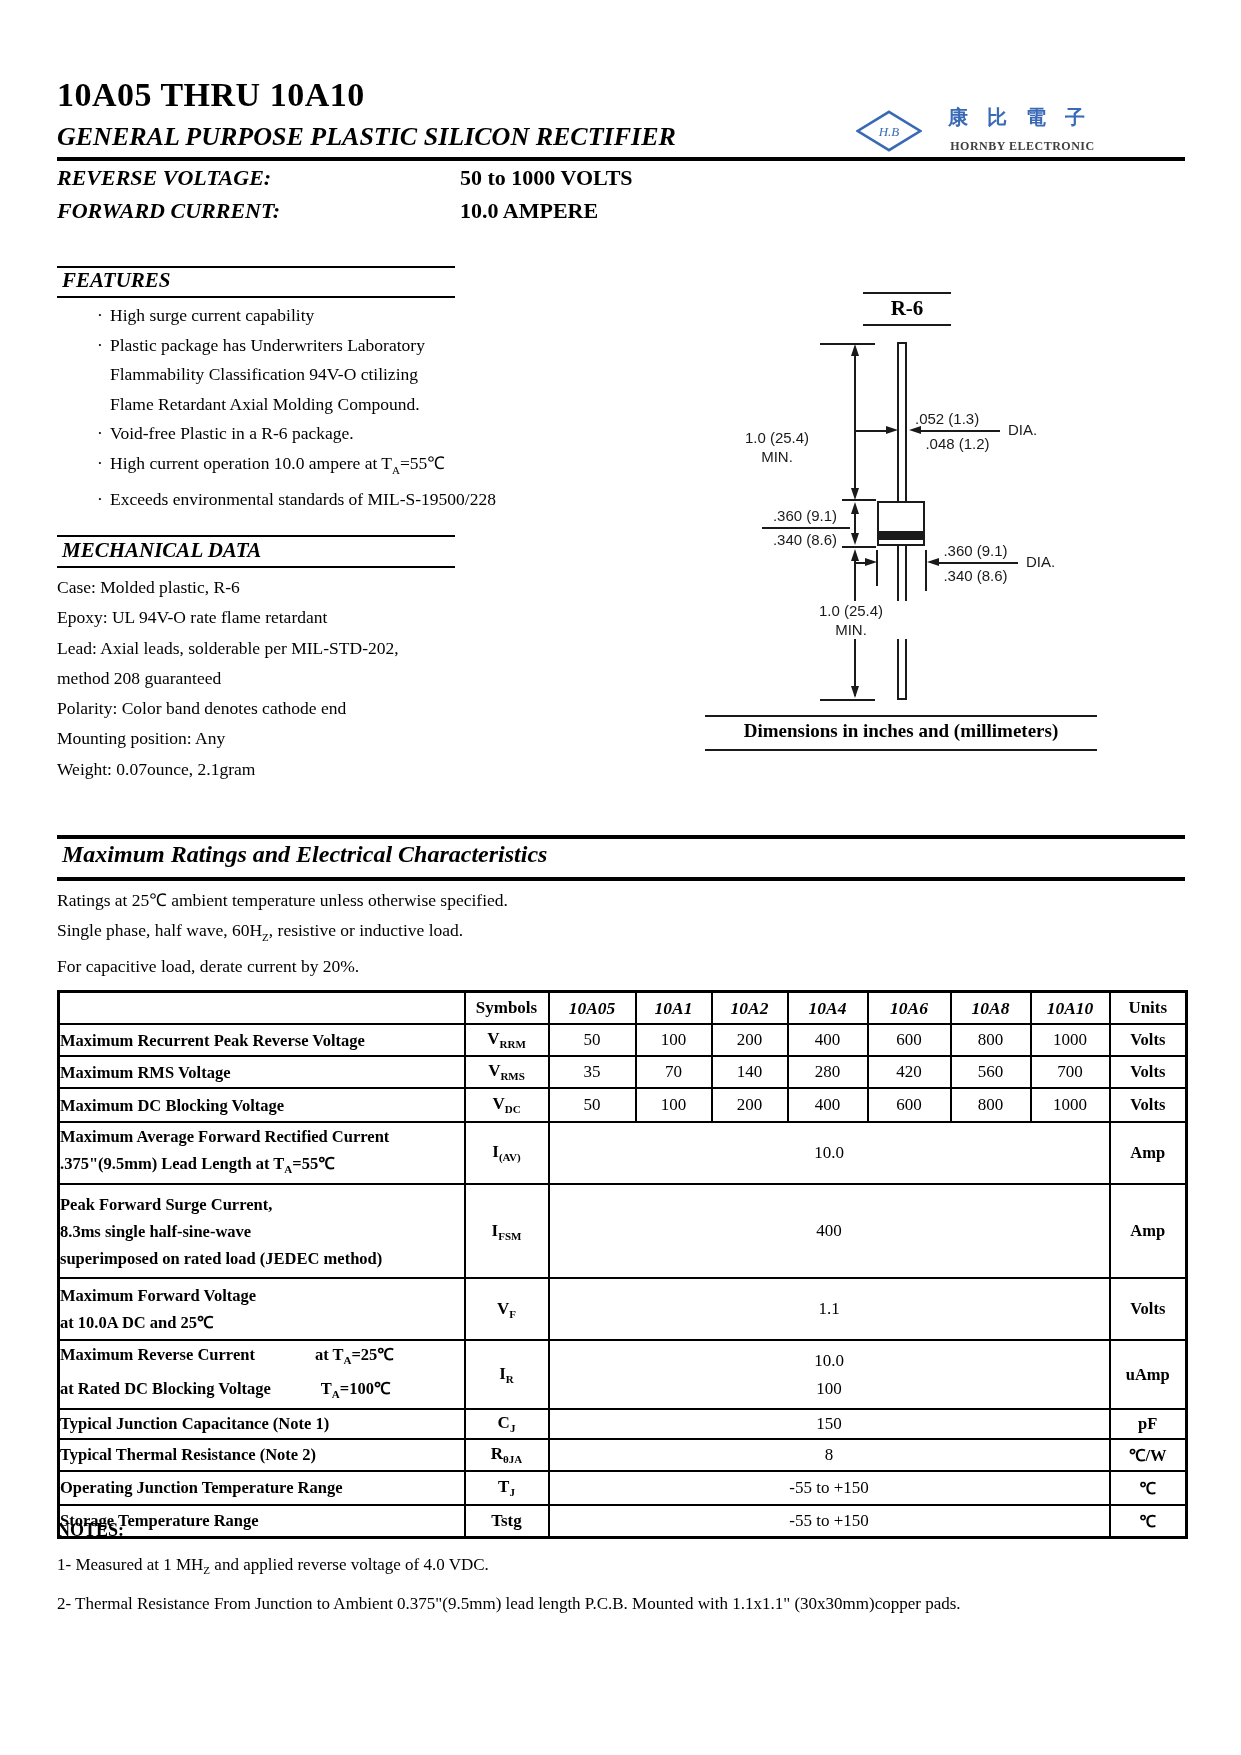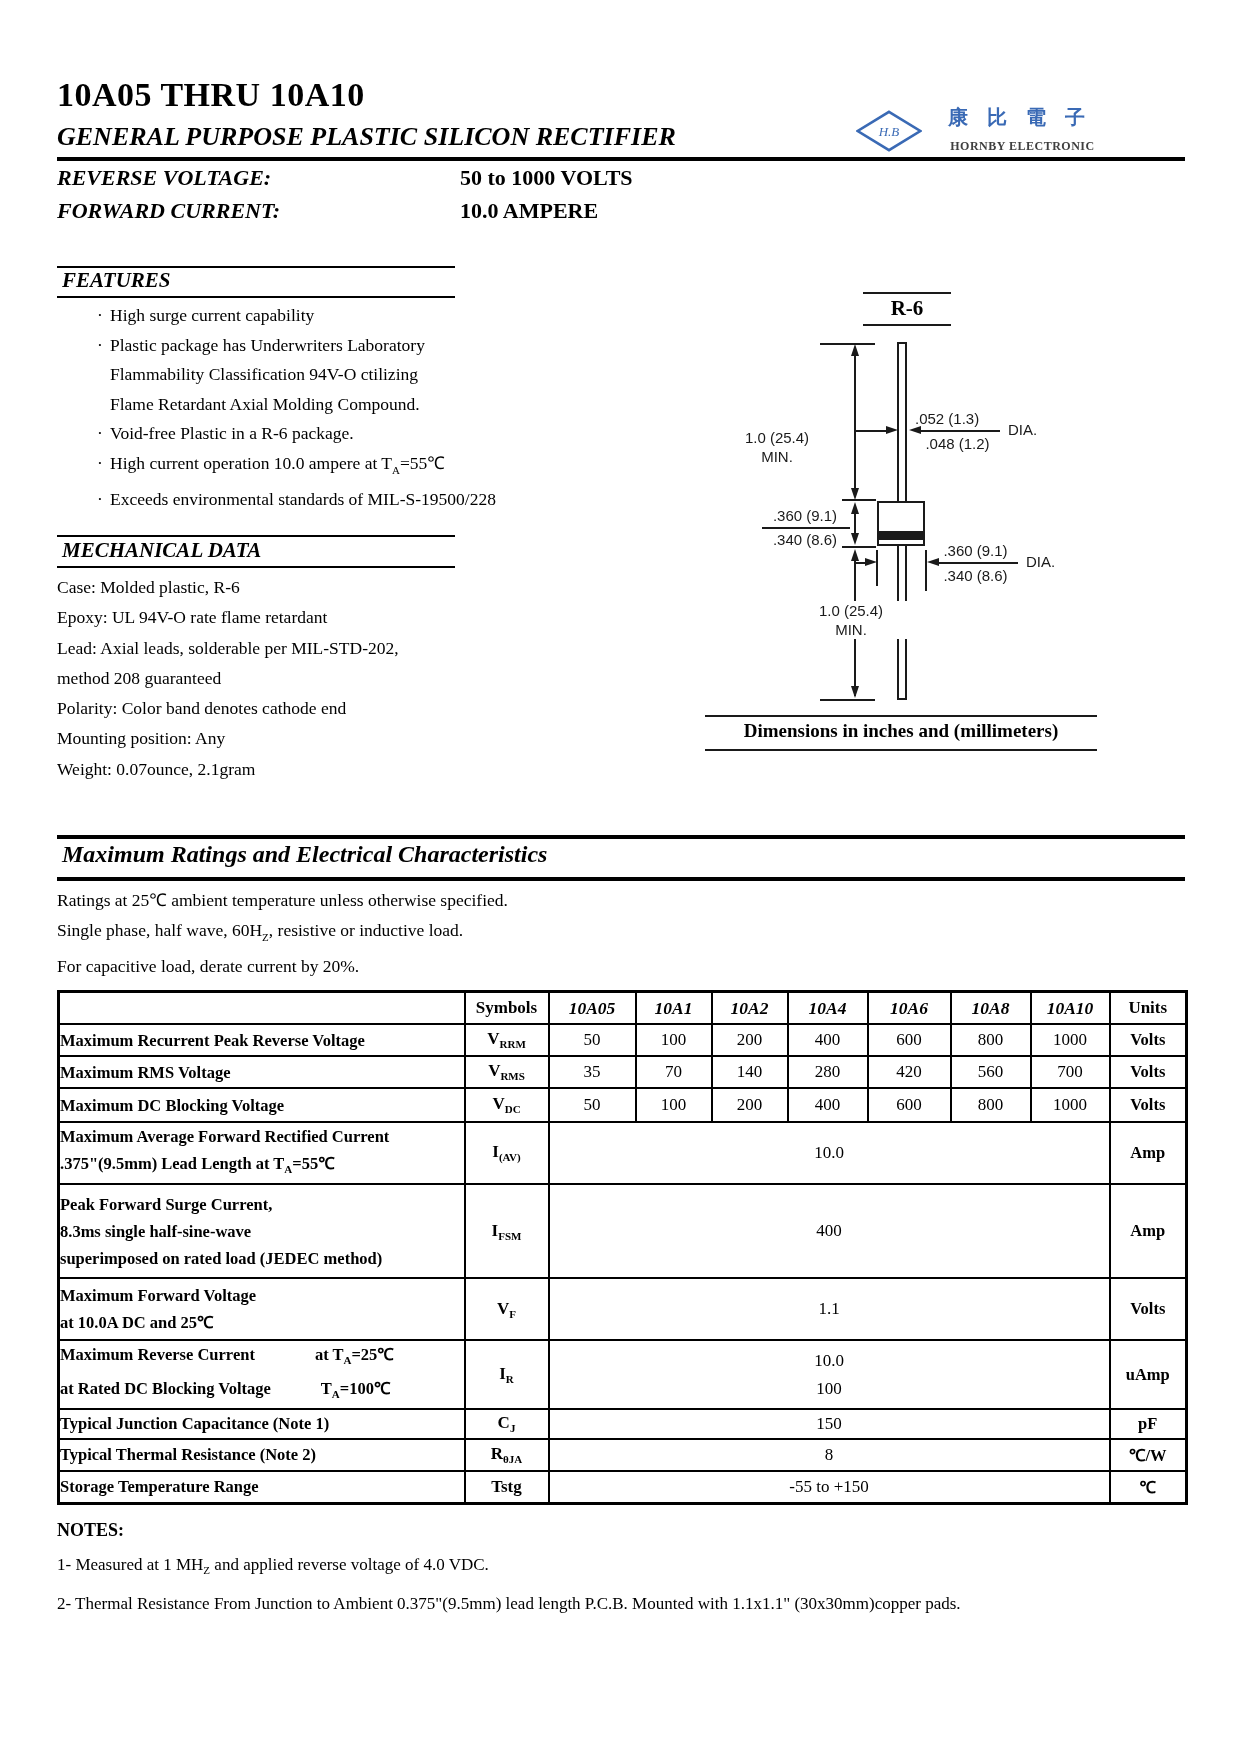--- a/index.html
+++ b/index.html
@@ -325,20 +325,30 @@
           <td class="lbl" style="height: 30px;">
             <div class="lbl-line">Typical Thermal Resistance (Note 2)</div>
           </td>
           <td class="sym">R<sub>θJA</sub></td>
           <td class="val" colspan="7">
             <div class="stackv">8</div>
           </td>
           <td class="unit">℃/W</td>
         </tr>
         <tr>
+          <td class="lbl" style="height: 32px;">
+            <div class="lbl-line">Operating Junction Temperature Range</div>
+          </td>
+          <td class="sym">T<sub>J</sub></td>
+          <td class="val" colspan="7">
+            <div class="stackv">-55 to +150</div>
+          </td>
+          <td class="unit">℃</td>
+        </tr>
+        <tr>
           <td class="lbl" style="height: 30px;">
             <div class="lbl-line">Storage Temperature Range</div>
           </td>
           <td class="sym">Tstg</td>
           <td class="val" colspan="7">
             <div class="stackv">-55 to +150</div>
           </td>
           <td class="unit">℃</td>
         </tr>
       </tbody>

